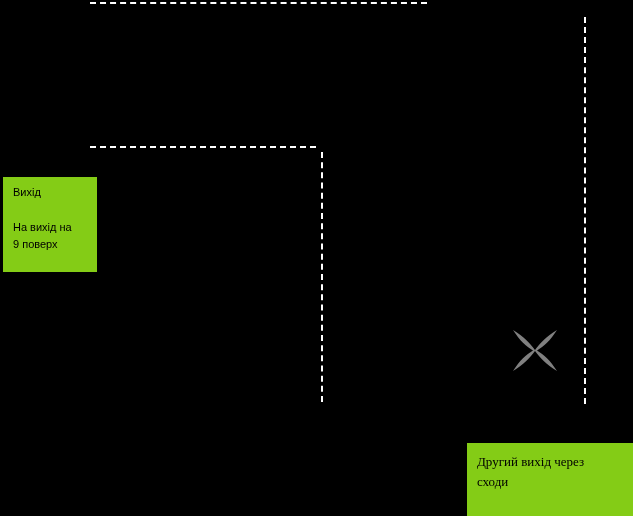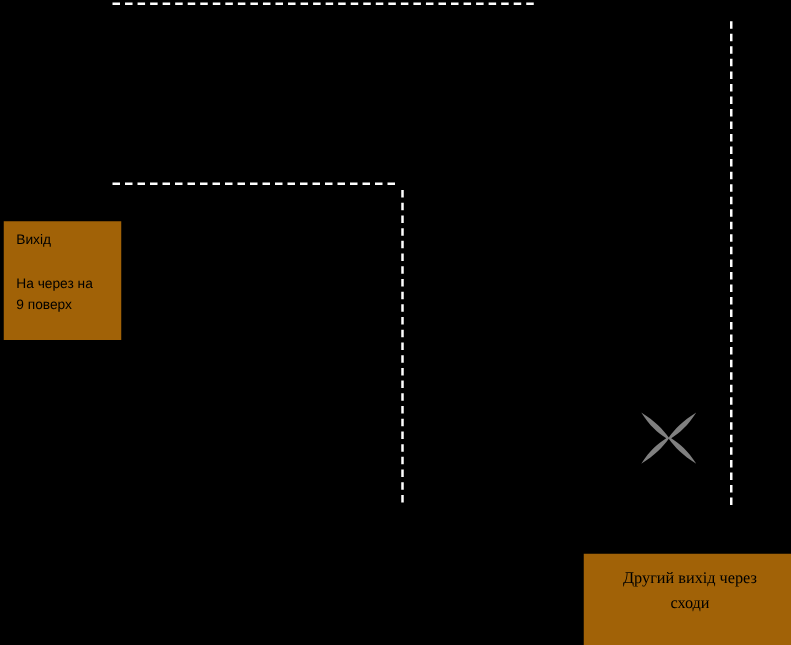--- a/index.html
+++ b/index.html
@@ -60,21 +60,21 @@
   }
   #exit-marker svg {
     display: block;
     width: 100%;
     height: 100%;
   }
 
   
   .label-box {
     position: absolute;
-    background: #a16207;
+    background: #84cc16;
     color: #000000;
     box-sizing: border-box;
   }
 
   #label-exit-stairs {
     left: 3px;
     top: 177px;
     width: 94px;
     height: 95px;
     padding: 7px 8px 0 10px;
@@ -91,21 +91,20 @@
 
   #label-second-exit {
     left: 467px;
     top: 443px;
     width: 166px;
     height: 73px;
     padding: 9px 6px 0 10px;
     font-family: "Liberation Serif", serif;
     font-size: 13px;
     line-height: 20px;
-    text-align: center;
   }
   #label-second-exit p {
     margin: 0;
   }
 </style>
 </head>
 <body>
 
 <div id="canvas">
 
@@ -126,21 +125,21 @@
                C 32 26, 38 31, 45 42
                C 34 35, 28 29, 23 22
                C 18 29, 12 35, 1 42
                C 8 31, 14 26, 21 21.5
                C 14 17, 8 12, 1 1 Z" fill="#808080"></path>
     </svg>
   </div>
 
   <div class="label-box" id="label-exit-stairs">
     <p class="line-title">Вихід</p>
-    <p class="line-body">На через на</p>
+    <p class="line-body">На вихід на</p>
     <p class="line-body">9 поверх</p>
   </div>
 
   <div class="label-box" id="label-second-exit">
     <p>Другий вихід через</p>
     <p>сходи</p>
   </div>
 
 </div>
 

